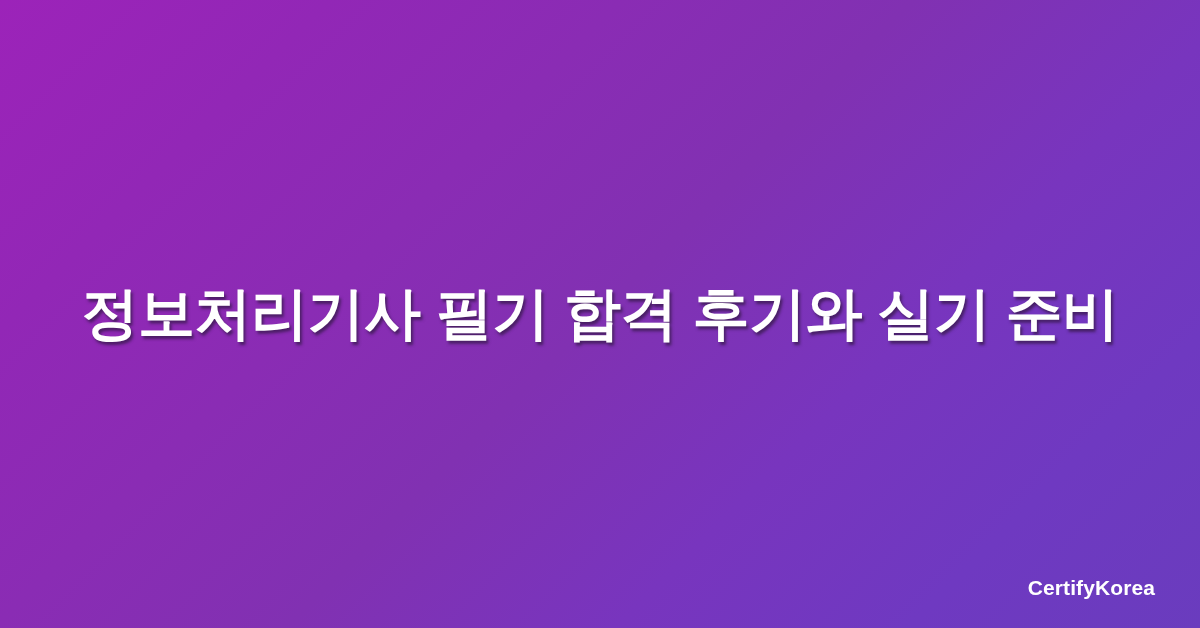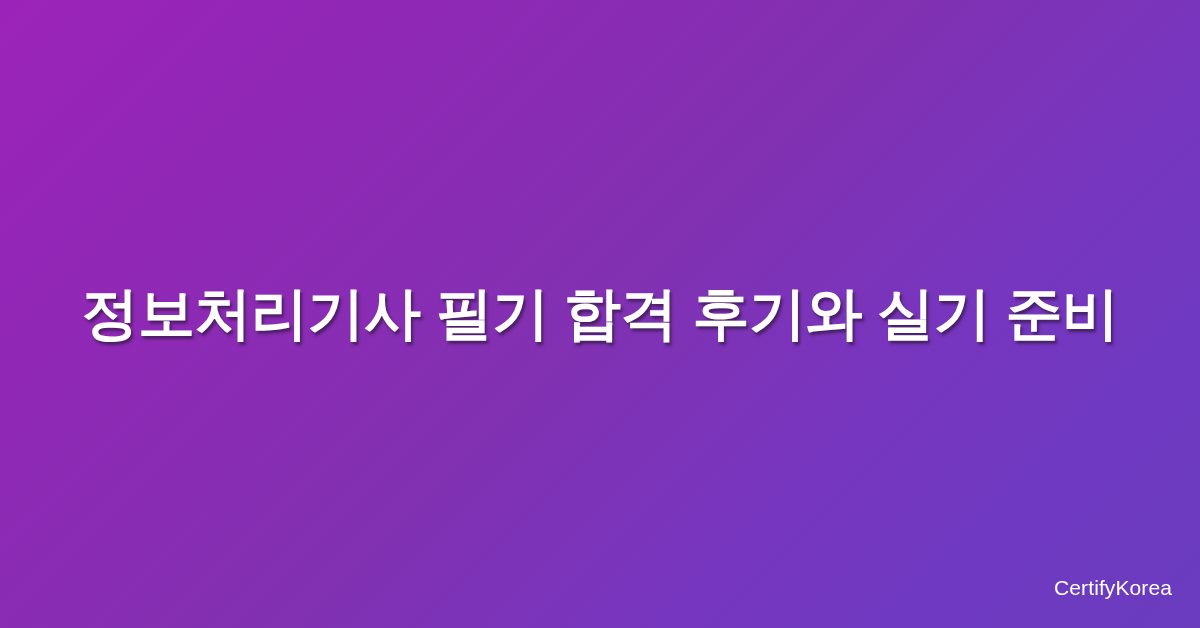--- a/index.html
+++ b/index.html
@@ -58,25 +58,25 @@
     line-height: 1.25;
     letter-spacing: -0.5px;
     word-break: keep-all;
     text-shadow: 2px 3px 3px rgba(58, 26, 80, 0.78);
     pointer-events: auto;
   }
 
   
   .brand {
     position: absolute;
-    right: 28px;
+    right: 45px;
     bottom: 30px;
     color: #ffffff;
     font-family: "Liberation Sans", "DejaVu Sans", sans-serif;
-    font-weight: 400;
+    font-weight: 700;
     font-size: 21px;
     line-height: 1;
     letter-spacing: 0.1px;
     white-space: nowrap;
   }
 </style>
 </head>
 <body>
 
 <div class="og-card">

